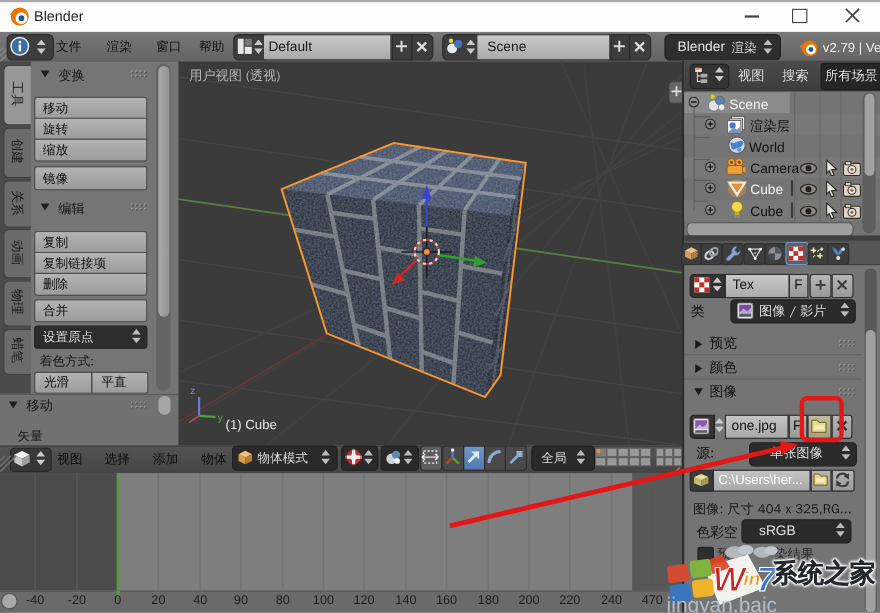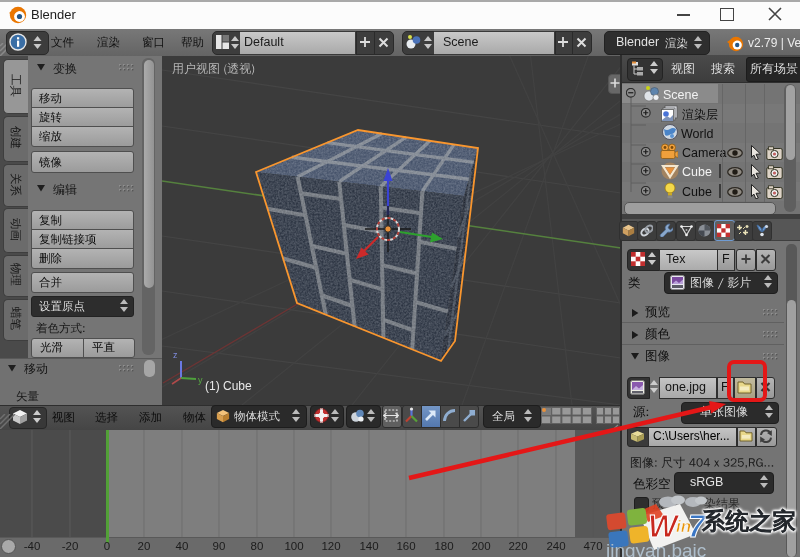--- a/index.html
+++ b/index.html
@@ -1140,21 +1140,21 @@
       <path d="M4 0 L8 5 L0 5 Z" fill="#bbb"></path>
       <path d="M4 13 L8 8 L0 8 Z" fill="#bbb"></path>
     </svg>
     <div class="abs" style="left:627px;top:427px;width:20px;height:18px;background:#3a3a3a;border:1px solid #272727;border-radius:3px 0 0 3px"></div>
 <svg class="abs" style="left:630px;top:430px" width="15" height="13" viewBox="0 0 16 14">
 <polygon points="8,1 15,4 8,7 1,4" fill="#e8dc9a"></polygon>
 <polygon points="1,4 8,7 8,13 1,10" fill="#c8bc74"></polygon>
 <polygon points="15,4 8,7 8,13 15,10" fill="#a89c54"></polygon>
     </svg>
     <div class="abs" style="left:648px;top:427px;width:87px;height:18px;background:linear-gradient(#c4c4c4,#a8a8a8);border:1px solid #2e2e2e"></div>
-    <div style="position:absolute;left:653px;top:429px;font:normal 12px 'Liberation Sans',sans-serif;color:#000000;white-space:pre;">C:\Users\her...</div>
+    <div style="position:absolute;left:653px;top:429px;font:normal 12px 'Liberation Sans',sans-serif;color:#ffffff;white-space:pre;">C:\Users\her...</div>
     <div class="abs" style="left:737px;top:427px;width:17px;height:18px;background:linear-gradient(#b5b5b5,#999);border:1px solid #2e2e2e"></div>
 <svg class="abs" style="left:739px;top:429px" width="14" height="13">
 <path d="M1 2 H5.5 L7 3.8 H13 V12 H1 Z" fill="#e8d88a" stroke="#6a5a20" stroke-width="0.9"></path>
 <rect x="2.8" y="6" width="8.4" height="3.6" fill="#f4ecc0"></rect>
     </svg>
     <div class="abs" style="left:756px;top:427px;width:19px;height:18px;background:linear-gradient(#b5b5b5,#999);border:1px solid #2e2e2e;border-radius:0 3px 3px 0"></div>
 <svg class="abs" style="left:759px;top:429px" width="14" height="14">
 <path d="M2 6 A5 5 0 0 1 11.5 4.4" fill="none" stroke="#3e3e3e" stroke-width="2"></path>
 <polygon points="12.8,1.2 12.8,7 8,4" fill="#3e3e3e"></polygon>
 <path d="M12 8.6 A5 5 0 0 1 2.5 10.2" fill="none" stroke="#3e3e3e" stroke-width="2"></path>

